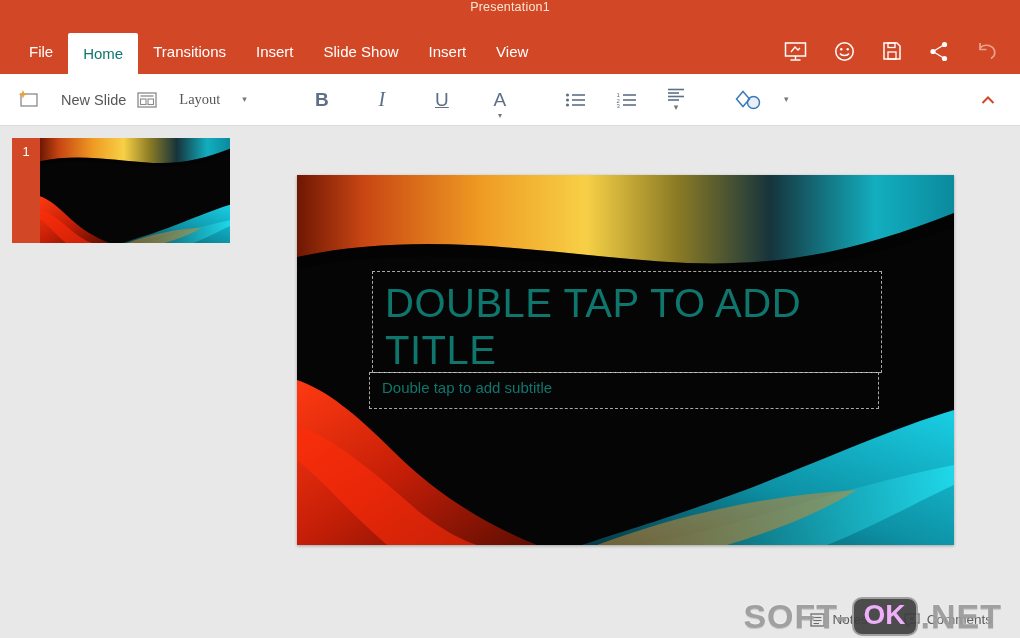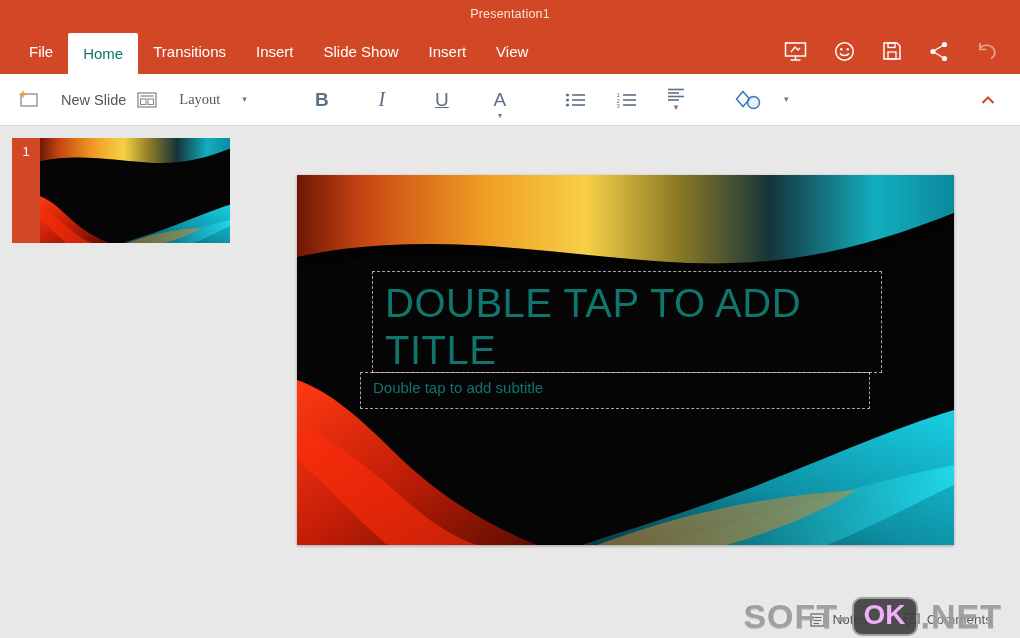--- a/index.html
+++ b/index.html
@@ -1,20 +1,20 @@
 <!DOCTYPE html>
 <html><head>
 <meta charset="utf-8">
 <style>
   * { margin:0; padding:0; box-sizing:border-box; }
   html,body { width:1020px; height:638px; font-family:"Liberation Sans",sans-serif; overflow:hidden; background:#E8E8E8; }
   .app { position:relative; width:1020px; height:638px; background:#E8E8E8; }
 
   
-  .titlebar { height:28px; background:#D24726; display:flex; align-items:center; justify-content:center; }
+  .titlebar { height:28px; background:#D24726; display:flex; justify-content:center; }
   .doc-title { color:rgba(255,243,227,0.92); font-size:12.5px; letter-spacing:0.2px; }
 
   
   .tabbar { height:46px; background:#D24726; display:flex; align-items:stretch; padding-left:14px; }
   .tab { color:#fff; font-size:15px; padding:0 15px; display:flex; align-items:center; cursor:default; }
   .tab.active { background:#fff; color:#0f766e; margin-top:5px; border-radius:2px 2px 0 0; }
   .ribbon-icons { margin-left:auto; display:flex; align-items:center; gap:27px; padding-right:22px; }
   .ribbon-icons svg { display:block; }
   .icon-undo { opacity:0.5; }
 
@@ -37,21 +37,21 @@
 
   .thumb-strip { position:absolute; left:12px; top:12px; display:flex; }
   .thumb-sel { width:28px; height:105px; background:#D24726; color:#fff; font-size:13px; text-align:center; padding-top:6px; }
   .thumb { width:190px; height:105px; background:#000; overflow:hidden; }
   .thumb svg { width:190px; height:105px; display:block; }
 
   .slide { position:absolute; left:297px; top:49px; width:657px; height:370px; background:#000; box-shadow:0 1px 3px rgba(0,0,0,0.3); }
   .slide .art { position:absolute; inset:0; width:657px; height:370px; }
   .ph { position:absolute; border:1px dashed rgba(255,255,255,0.65); color:#0f766e; }
   .ph-title { left:75px; top:96px; width:510px; height:102px; padding:8px 12px; font-size:40px; font-weight:300; line-height:47px; letter-spacing:0.5px; }
-  .ph-subtitle { left:63px; top:197px; width:510px; height:37px; padding:6px 12px; font-size:15px; font-weight:300; }
+  .ph-subtitle { left:72px; top:197px; width:510px; height:37px; padding:6px 12px; font-size:15px; font-weight:300; }
 
   .statusrow { position:absolute; right:28px; bottom:11px; display:flex; align-items:center; gap:36px; color:#5a5a5a; font-size:13.5px; }
   .statusbtn { display:flex; align-items:center; gap:7px; cursor:default; }
   .statusbtn svg { display:block; }
 
   .watermark { position:absolute; right:18px; bottom:2px; display:flex; align-items:center; gap:3px; opacity:0.92; pointer-events:none; }
   .wm-txt { font-size:34px; font-weight:bold; color:#9a9a9a; text-shadow:0 0 2px rgba(255,255,255,0.7), 0 1px 1px rgba(0,0,0,0.25); letter-spacing:1px; }
   .wm-badge { background:#3f3f3f; color:#f0abfc; border:2px solid #9a9a9a; border-radius:10px; font-size:28px; font-weight:bold; padding:1px 10px 3px 10px; line-height:1.1; }
 </style>
 </head>

